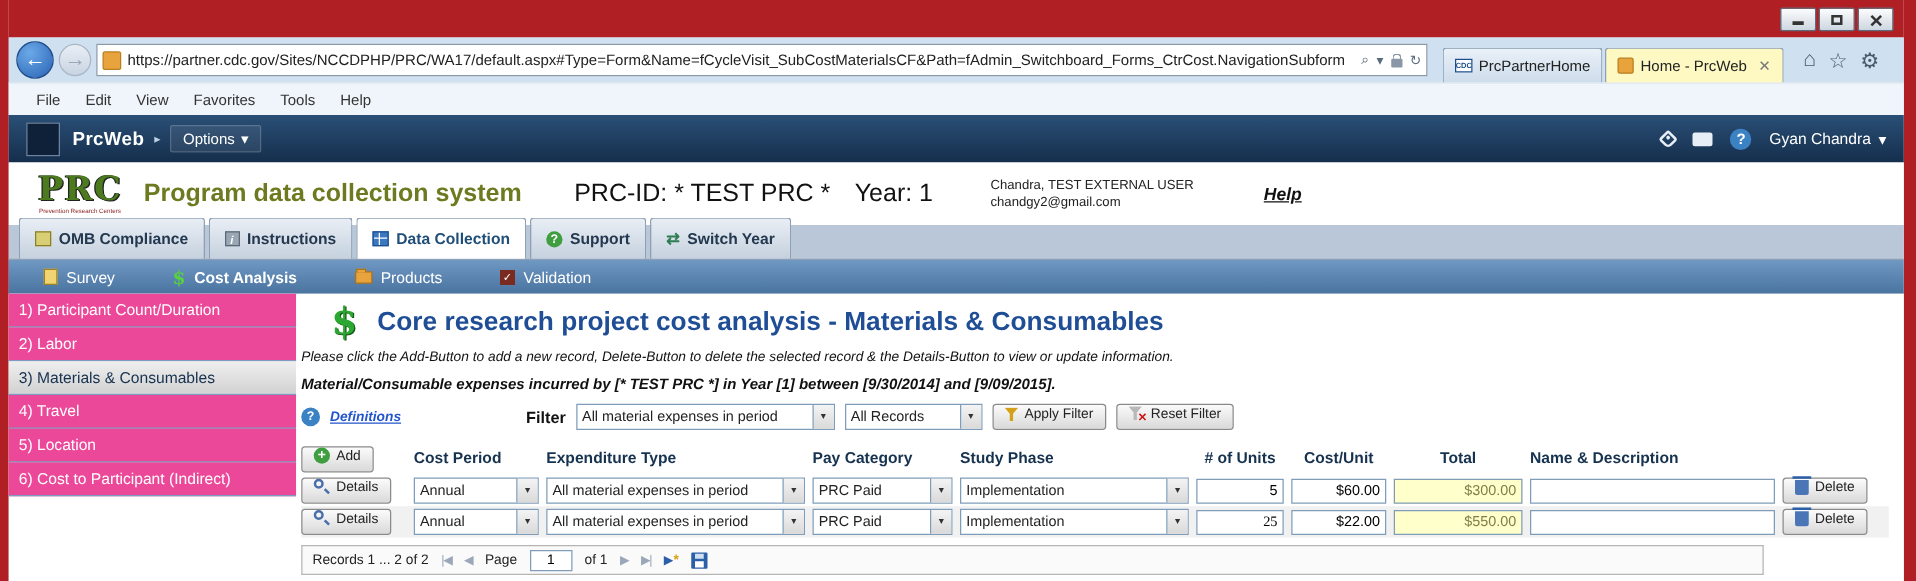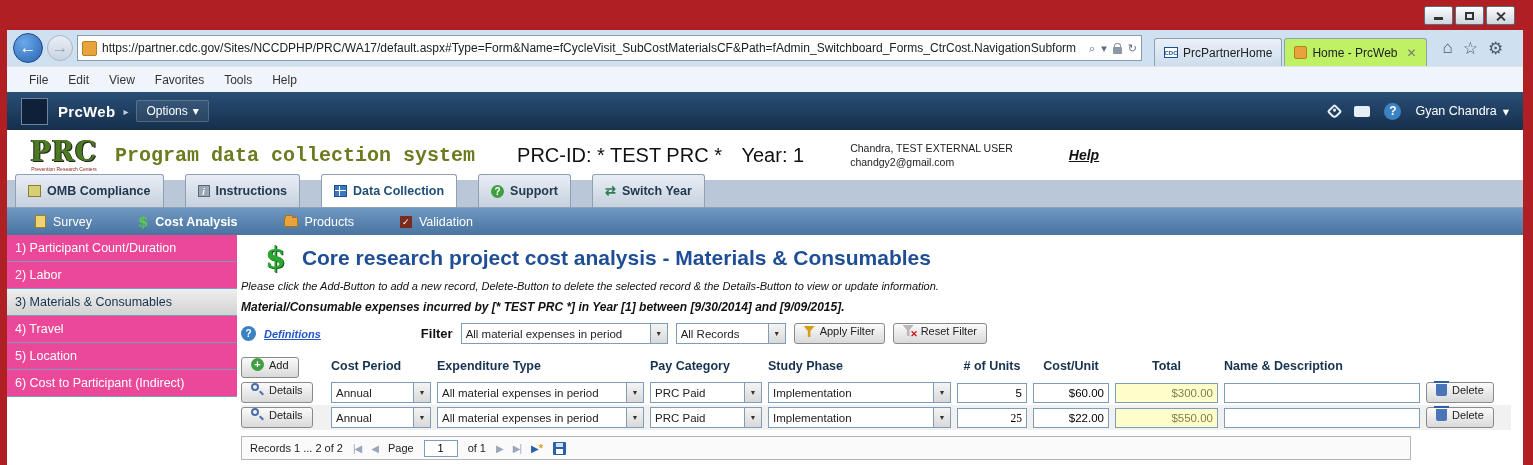--- a/index.html
+++ b/index.html
@@ -28,21 +28,21 @@
   .siteicon { flex:0 0 15px; height:15px; background:#e8a33d; border:1px solid #b87f1f; border-radius:2px; }
   .url { flex:1; font-size:12px; color:#222; white-space:nowrap; overflow:hidden; }
   .addricons { display:flex; align-items:center; gap:6px; color:#5a6b7d; font-size:12px; }
   .mini { font-size:11px; color:#5a6b7d; }
   .lock { width:9px; height:7px; background:#8a97a6; border-radius:1px; position:relative; margin-top:4px; }
   .lock:before { content:""; position:absolute; top:-4px; left:1px; width:5px; height:5px; border:1.5px solid #8a97a6; border-bottom:none; border-radius:3px 3px 0 0; }
   .btabs { display:flex; align-self:flex-end; height:28px; margin-left:8px; }
   .btab { display:flex; align-items:center; gap:5px; padding:0 9px; font-size:12px; color:#222;
     border:1px solid #8fa0b4; border-bottom:none; border-radius:3px 3px 0 0; margin-right:2px;
     background:linear-gradient(#eaf1f8,#cddcec); max-width:150px; white-space:nowrap; }
-  .btab.active { background:#bef264; }
+  .btab.active { background:#fef9c3; }
   .favicon-cdc { width:14px; height:11px; background:#fff; border:1px solid #1d4f8e; color:#1d4f8e; font-size:6px; font-weight:bold; display:flex; align-items:center; justify-content:center; }
   .favicon-org { width:13px; height:13px; background:#e8a33d; border:1px solid #b87f1f; border-radius:2px; }
   .tabclose { color:#777; font-size:12px; margin-left:4px; }
   .chromeicons { display:flex; align-items:center; gap:10px; margin-left:10px; color:#4a5a6c; font-size:17px; }
   .menurow { height:26px; background:#f0f5fb; border-top:1px solid #dde6f0; display:flex; align-items:center; padding-left:12px; }
   .menuitem { font-size:12px; color:#333; padding:3px 10px; }
   
   .appbar { height:38px; background:linear-gradient(#2a4f76,#152e4c); display:flex; align-items:center; padding:0 14px; color:#fff; }
   .applogo { width:27px; height:27px; background:#0e2138; border:1px solid #6d84a0; margin-right:10px;
     color:#cfe0f0; font-size:5px; display:flex; align-items:center; justify-content:center; text-align:center; }
@@ -57,29 +57,29 @@
   .msgicon:before { content:""; position:absolute; bottom:-4px; left:3px; border:4px solid transparent; border-top-color:#e8eef5; border-left-width:2px; border-right-width:2px; }
   .qcircle { width:17px; height:17px; border-radius:50%; background:#3b82c4; color:#fff; font-size:12px; font-weight:bold;
     display:flex; align-items:center; justify-content:center; }
   .username { font-size:12.5px; display:flex; gap:6px; align-items:center; }
   
   .banner { height:50px; background:#fff; display:flex; align-items:center; padding:0 14px; }
   .prclogo { width:86px; text-align:center; line-height:1; }
   .prcletters { font-family:"DejaVu Serif", serif; font-weight:bold; font-size:27px; color:#4b7a1f;
     text-shadow:1px 1px 0 #222, -1px 0 0 #222; letter-spacing:1px; }
   .prccaption { font-size:5px; color:#8a2020; margin-top:2px; }
-  .sys-title { font-size:20px; font-weight:bold; color:#6d7a1f; margin-left:8px; white-space:nowrap;font-family:Liberation Mono, monospace; }
+  .sys-title { font-size:20px; font-weight:bold; color:#6d7a1f; margin-left:8px; white-space:nowrap; }
   .prc-id { font-size:20px; font-weight:normal; color:#111; margin-left:42px; white-space:nowrap; }
   .yearlbl { margin-left:14px; }
   .userblock { margin-left:46px; font-size:10.5px; color:#222; line-height:1.35; }
   .helplink { margin-left:56px; font-size:14px; font-weight:bold; font-style:italic; color:#111;
     text-decoration:underline; }
   
   .tabstrip { height:28px; background:#b9c7d8; display:flex; align-items:flex-end; padding-left:8px; border-bottom:1px solid #8fa0b4; }
-  .mtab { display:flex; align-items:center; gap:6px; height:26px; padding:16px 12px; margin-right:21px;
+  .mtab { display:flex; align-items:center; gap:6px; height:26px; padding:16px 12px; margin-right:3px;
     border:1px solid #8fa0b4; border-bottom:none; border-radius:3px 3px 0 0;
     background:linear-gradient(#e9eef5,#c5d1de); font-size:12.5px; font-weight:bold; color:#24384f; }
   .mtab.active { background:#fff; color:#1f4e79; height:20px; }
   .ic { display:inline-block; }
   .ic-omb { width:13px; height:12px; background:#d8cf74; border:1px solid #8a7f2a; }
   .ic-instr { width:12px; height:12px; background:#9aa7b4; border:1px solid #5c6a78; color:#fff; font-size:9px; text-align:center; line-height:12px; font-style:italic; }
   .ic-grid { width:13px; height:12px; background:#3c78c0; border:1px solid #1d4f8e;
     background-image:linear-gradient(#fff,#fff),linear-gradient(#fff,#fff);
     background-size:11px 1px,1px 10px; background-position:center 4px,4px center; background-repeat:no-repeat; }
   .ic-q { width:13px; height:13px; border-radius:50%; background:#3f9e3f; color:#fff; font-size:10px; font-weight:bold; text-align:center; line-height:13px; }

